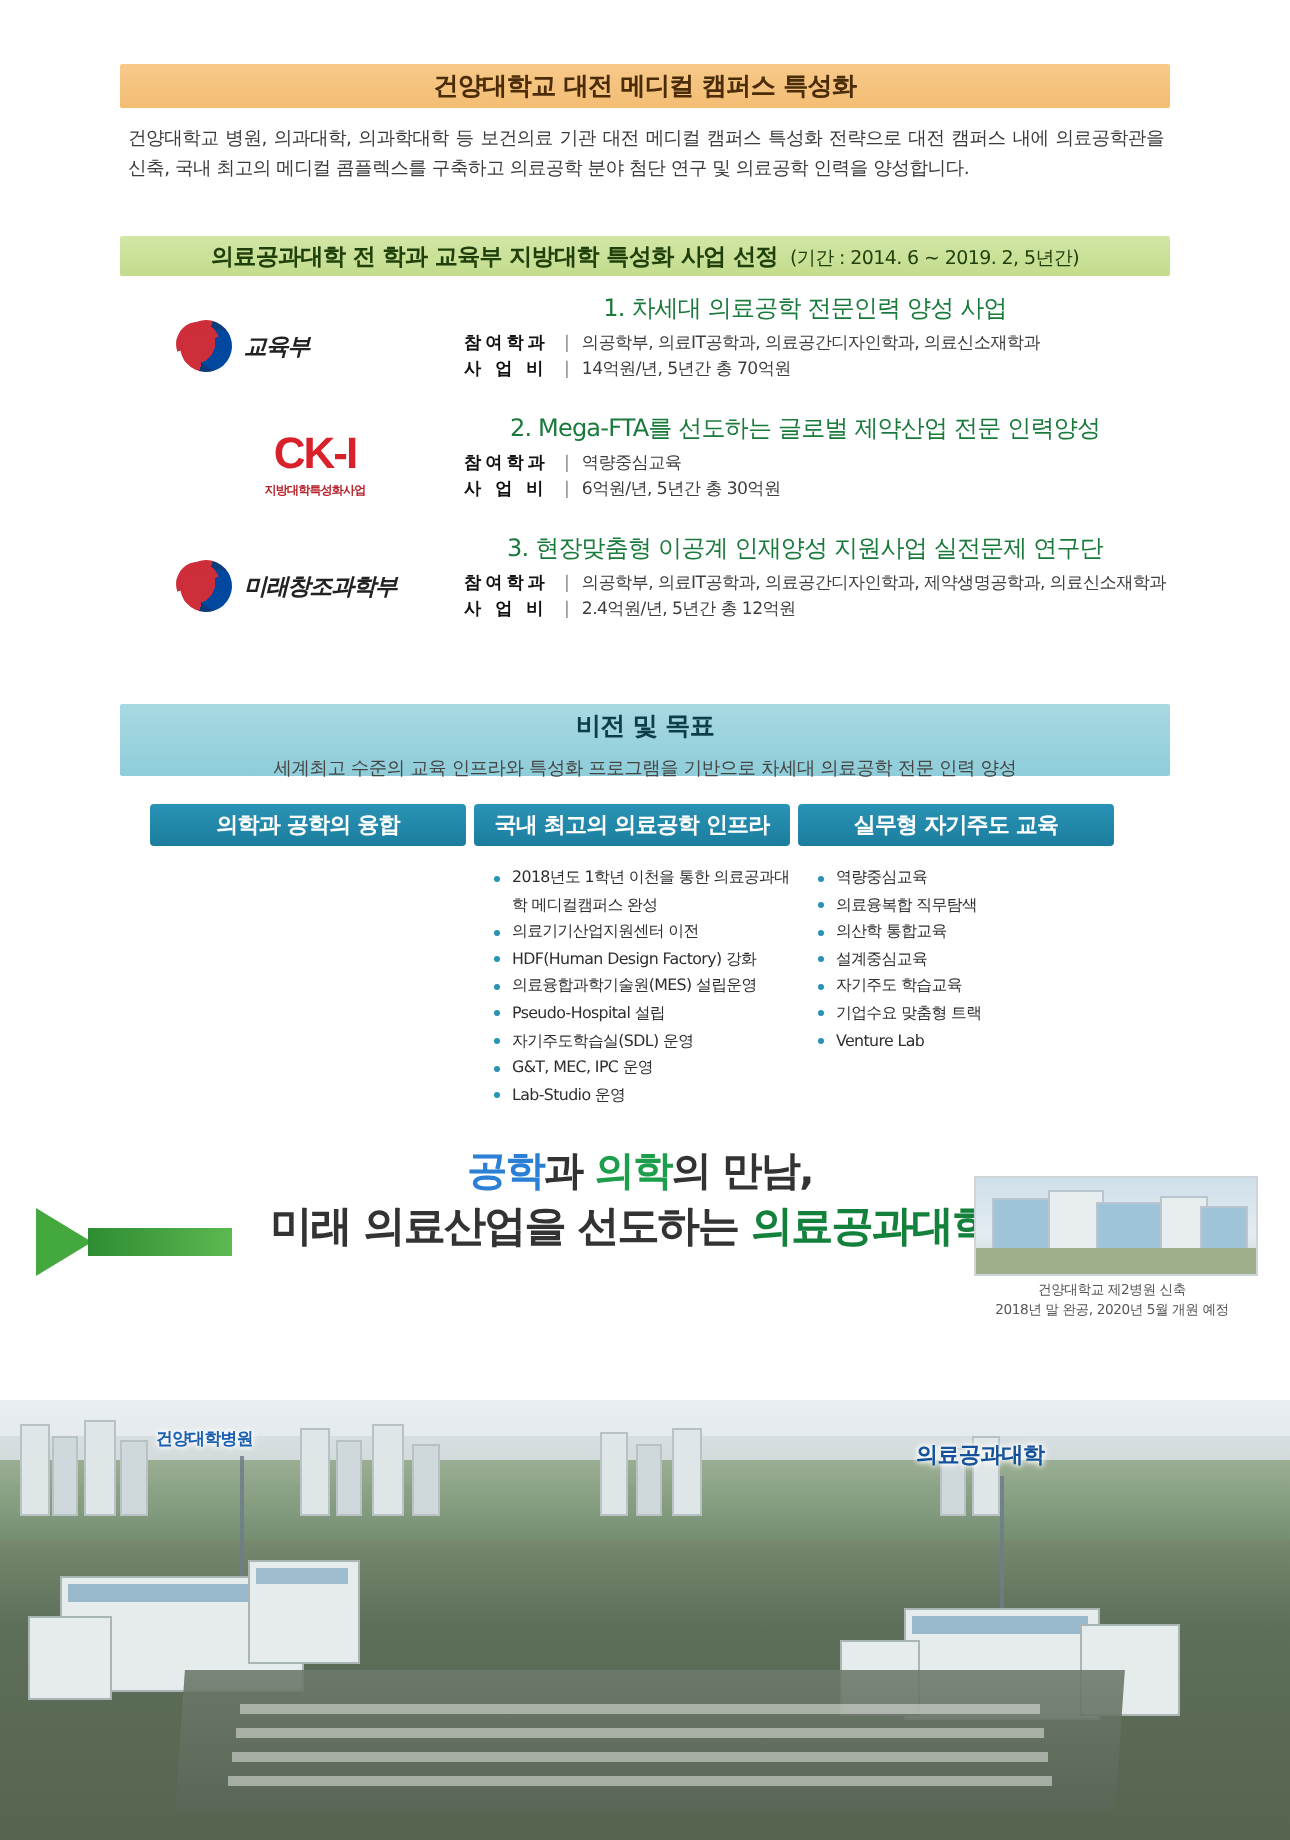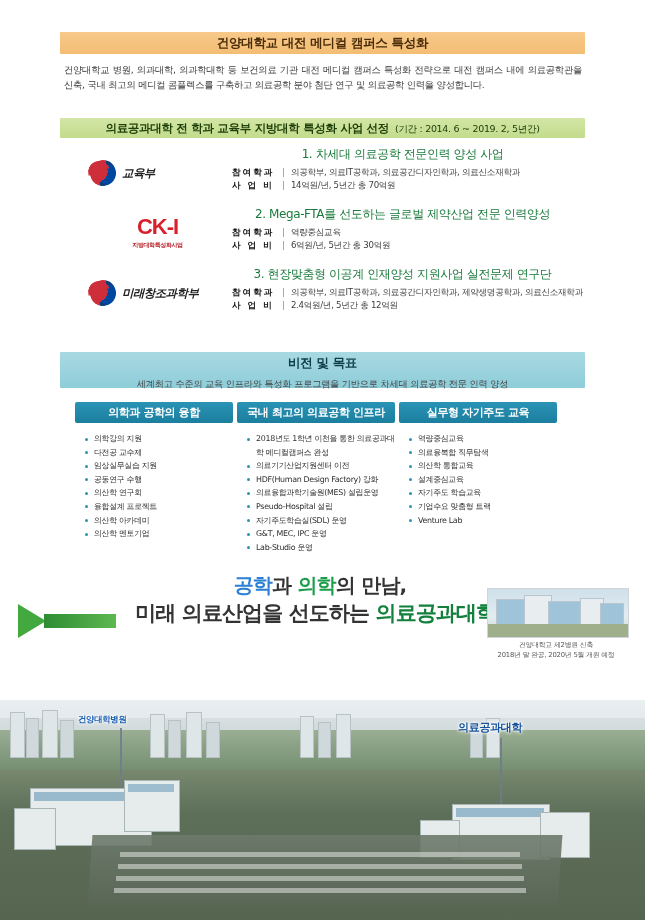--- a/index.html
+++ b/index.html
@@ -249,30 +249,20 @@
 
   <div class="banner banner-blue">
     <span>비전 및 목표</span>
   </div>
   <div class="vision-sub">세계최고 수준의 교육 인프라와 특성화 프로그램을 기반으로 차세대 의료공학 전문 인력 양성</div>
 
   <div class="cols">
 
     <div class="col">
       <div class="col-head">의학과 공학의 융합</div>
-      <ul>
-        <li>의학강의 지원</li>
-        <li>다전공 교수제</li>
-        <li>임상실무실습 지원</li>
-        <li>공동연구 수행</li>
-        <li>의산학 연구회</li>
-        <li>융합설계 프로젝트</li>
-        <li>의산학 아카데미</li>
-        <li>의산학 멘토기업</li>
-      </ul>
     </div>
 
     <div class="col">
       <div class="col-head">국내 최고의 의료공학 인프라</div>
       <ul>
         <li>2018년도 1학년 이천을 통한 의료공과대학 메디컬캠퍼스 완성</li>
         <li>의료기기산업지원센터 이전</li>
         <li>HDF(Human Design Factory) 강화</li>
         <li>의료융합과학기술원(MES) 설립운영</li>
         <li>Pseudo-Hospital 설립</li>

